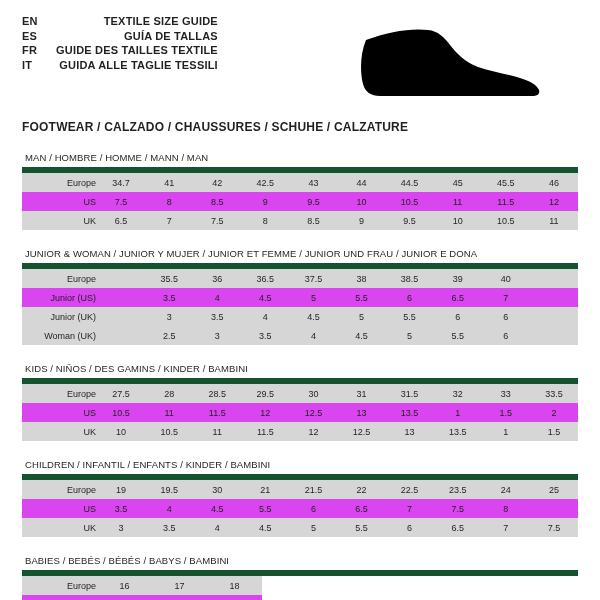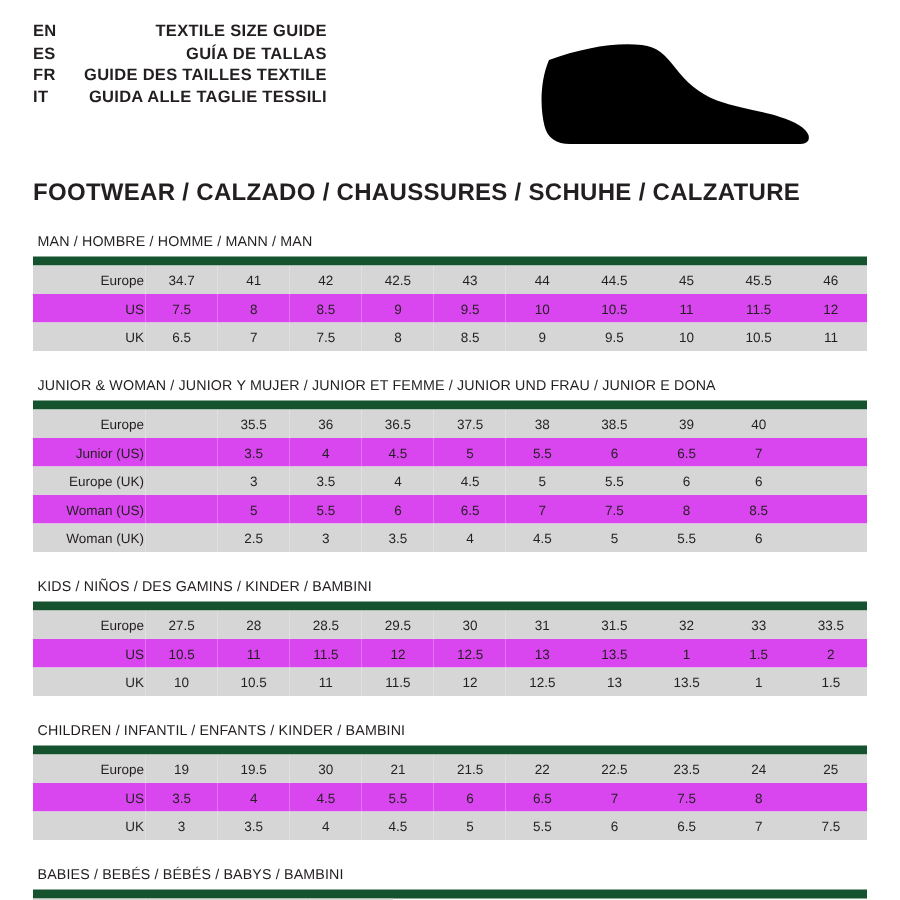--- a/index.html
+++ b/index.html
@@ -50,21 +50,21 @@
 
   .shoe-wrap {
     position: absolute;
     right: 30px;
     top: 10px;
     width: 190px;
     height: 76px;
   }
 
   .section-title {
-    font-size: 16px;
+    font-size: 12px;
     font-weight: bold;
     letter-spacing: 0.2px;
     margin: 12px 0 0 0;
   }
 
   
   .group {
     margin-top: 18px;
   }
   .group-title {
@@ -209,43 +209,30 @@
               <td>4</td>
               <td>4.5</td>
               <td>5</td>
               <td>5.5</td>
               <td>6</td>
               <td>6.5</td>
               <td>7</td>
               <td></td>
             </tr>
             <tr class="shaded">
-              <td class="label" style="width: 70px;">Europe (UK)</td>
+              <td class="label" style="width: 70px;">Junior (UK)</td>
               <td></td>
               <td>3</td>
               <td>3.5</td>
               <td>4</td>
               <td>4.5</td>
               <td>5</td>
               <td>5.5</td>
               <td>6</td>
               <td>6</td>
-              <td></td>
-            </tr>
-            <tr class="plain">
-              <td class="label" style="width: 70px;">Woman (US)</td>
-              <td></td>
-              <td>5</td>
-              <td>5.5</td>
-              <td>6</td>
-              <td>6.5</td>
-              <td>7</td>
-              <td>7.5</td>
-              <td>8</td>
-              <td>8.5</td>
               <td></td>
             </tr>
             <tr class="shaded">
               <td class="label" style="width: 70px;">Woman (UK)</td>
               <td></td>
               <td>2.5</td>
               <td>3</td>
               <td>3.5</td>
               <td>4</td>
               <td>4.5</td>

